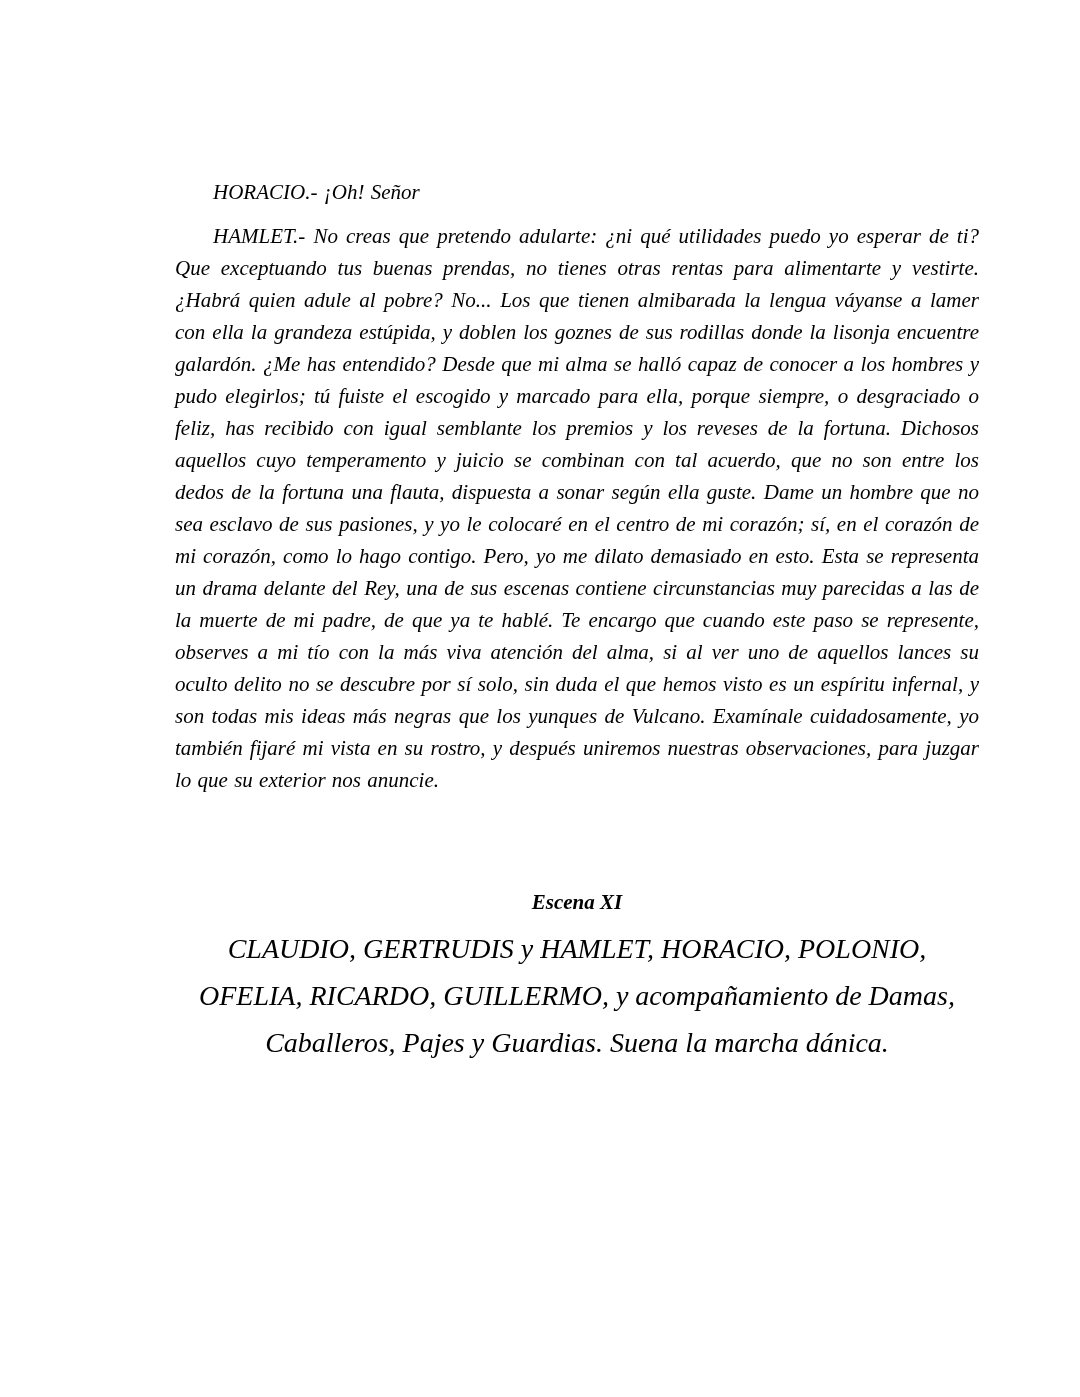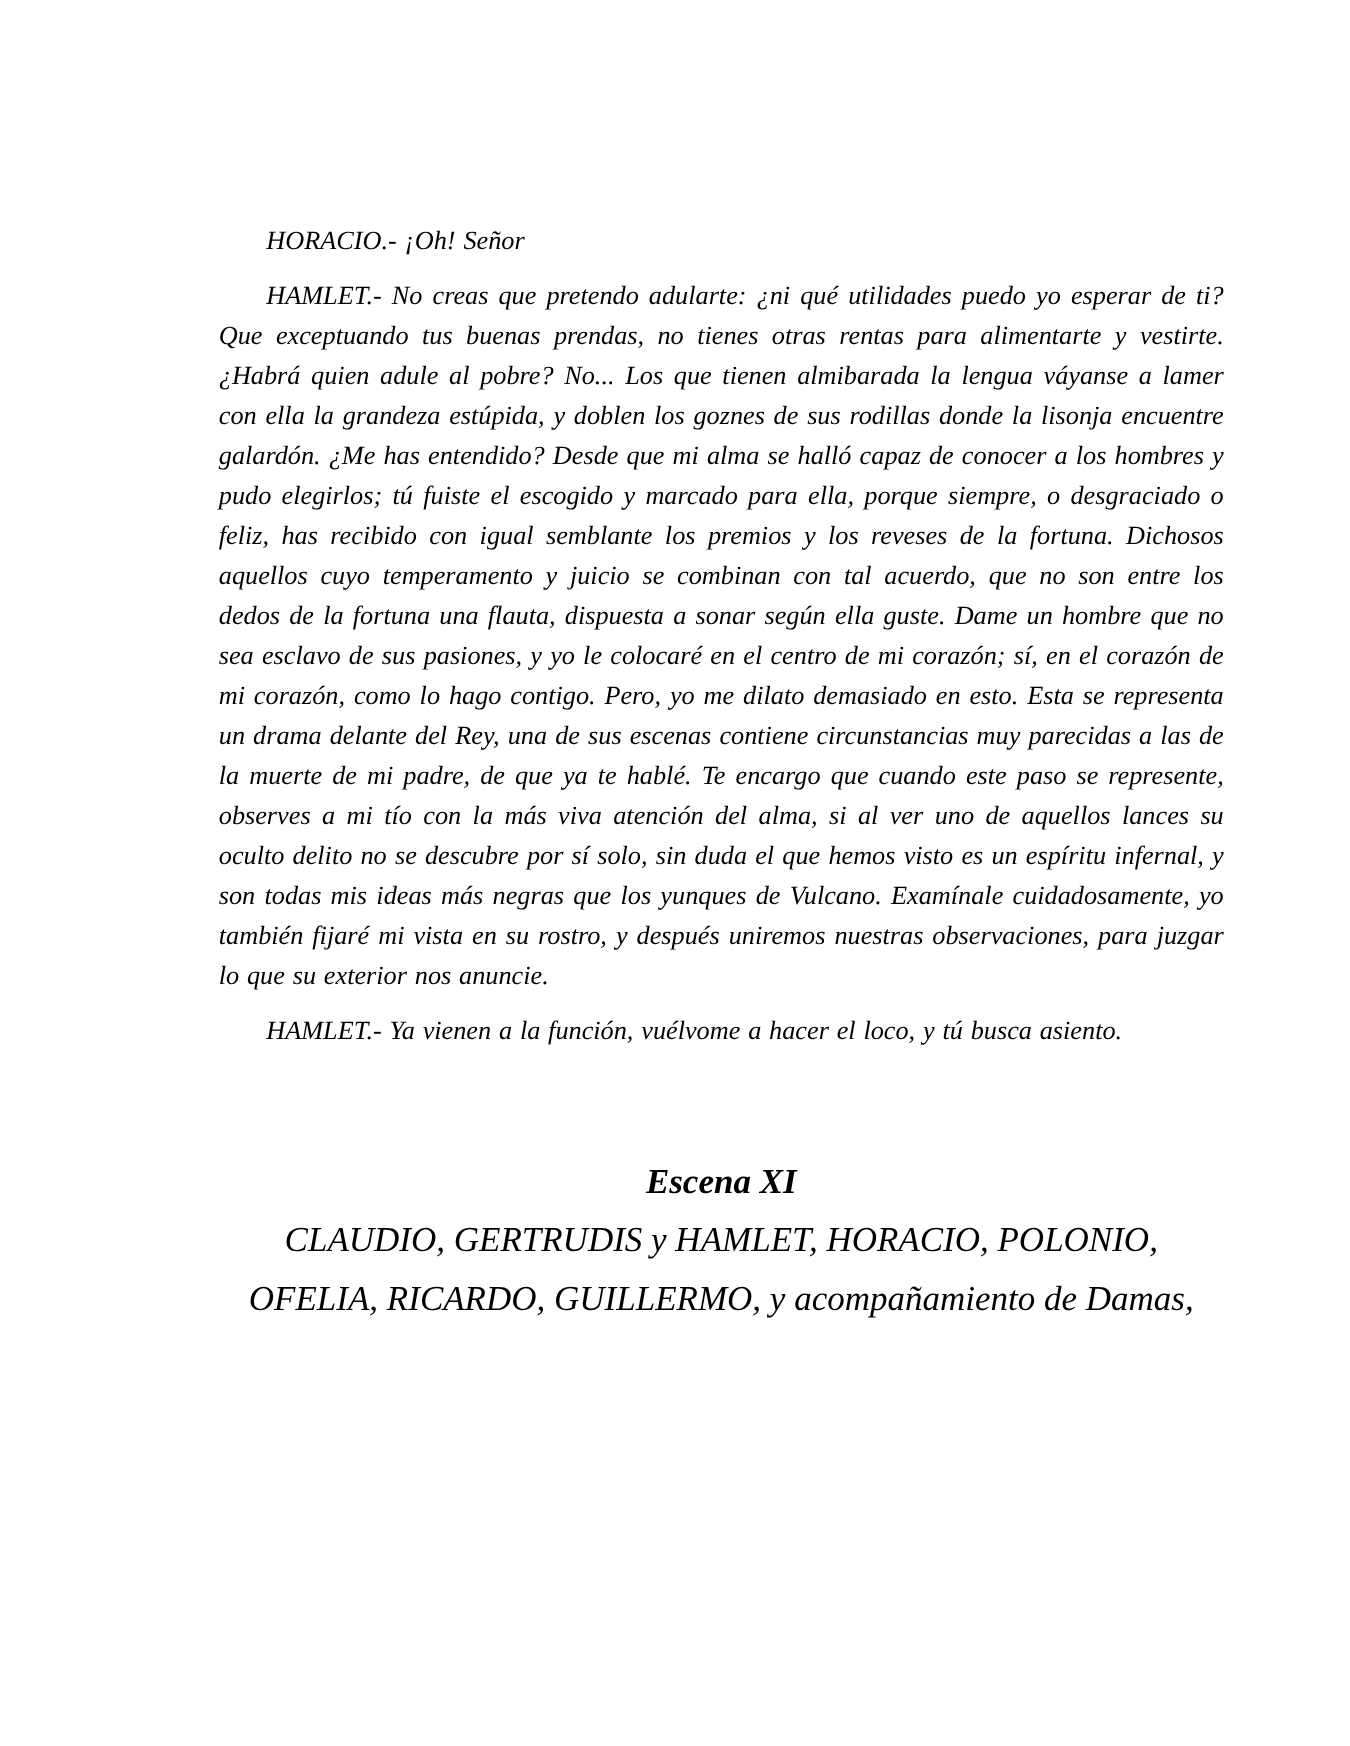--- a/index.html
+++ b/index.html
@@ -22,38 +22,38 @@
   .para {
     font-size: 21px;
     line-height: 32px;
     text-align: justify;
     text-indent: 38px;
     margin-bottom: 11px;
     word-spacing: 1px;
   }
   .para:last-of-type { margin-bottom: 0; }
   .scene-heading {
-    font-size: 28px;
+    font-size: 21px;
     line-height: 32px;
     font-weight: bold;
     text-align: center;
     margin-top: 90px;
   }
   .cast-line {
     font-size: 28px;
     line-height: 32px;
     text-align: center;
     margin-top: 15px;
   }
 </style>
 </head>
 <body>
 
 <div class="page">
   <p class="para">HORACIO.- ¡Oh! Señor</p>
   <p class="para">HAMLET.- No creas que pretendo adularte: ¿ni qué utilidades puedo yo esperar de ti? Que exceptuando tus buenas prendas, no tienes otras rentas para alimentarte y vestirte. ¿Habrá quien adule al pobre? No... Los que tienen almibarada la lengua váyanse a lamer con ella la grandeza estúpida, y doblen los goznes de sus rodillas donde la lisonja encuentre galardón. ¿Me has entendido? Desde que mi alma se halló capaz de conocer a los hombres y pudo elegirlos; tú fuiste el escogido y marcado para ella, porque siempre, o desgraciado o feliz, has recibido con igual semblante los premios y los reveses de la fortuna. Dichosos aquellos cuyo temperamento y juicio se combinan con tal acuerdo, que no son entre los dedos de la fortuna una flauta, dispuesta a sonar según ella guste. Dame un hombre que no sea esclavo de sus pasiones, y yo le colocaré en el centro de mi corazón; sí, en el corazón de mi corazón, como lo hago contigo. Pero, yo me dilato demasiado en esto. Esta se representa un drama delante del Rey, una de sus escenas contiene circunstancias muy parecidas a las de la muerte de mi padre, de que ya te hablé. Te encargo que cuando este paso se represente, observes a mi tío con la más viva atención del alma, si al ver uno de aquellos lances su oculto delito no se descubre por sí solo, sin duda el que hemos visto es un espíritu infernal, y son todas mis ideas más negras que los yunques de Vulcano. Examínale cuidadosamente, yo también fijaré mi vista en su rostro, y después uniremos nuestras observaciones, para juzgar lo que su exterior nos anuncie.</p>
-  <p class="para">HAMLET.- Ya vienen a la función, vuélvome a hacer el loco, y tú busca asiento.</p>
 
   <h2 class="scene-heading">Escena XI</h2>
 
   <p class="cast-line">CLAUDIO, GERTRUDIS y HAMLET, HORACIO, POLONIO,</p>
   <p class="cast-line">OFELIA, RICARDO, GUILLERMO, y acompañamiento de Damas,</p>
+  <p class="cast-line">Caballeros, Pajes y Guardias. Suena la marcha dánica.</p>
 </div>
 
 </body></html>

